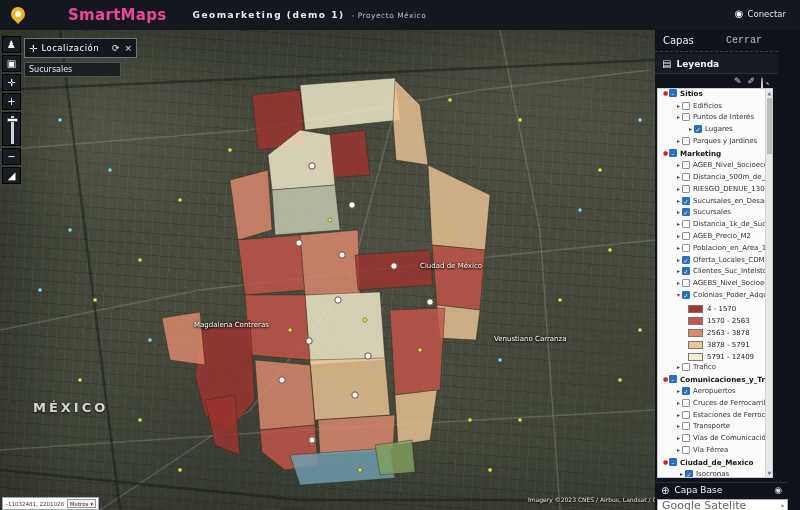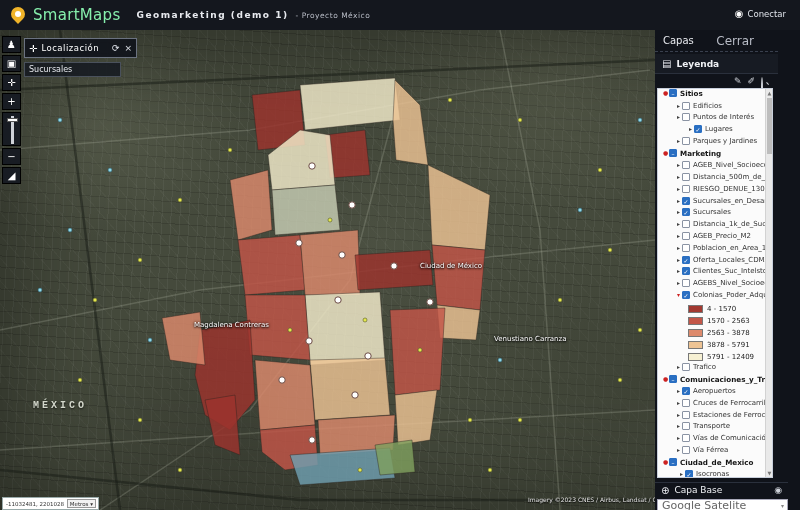--- a/index.html
+++ b/index.html
@@ -7,22 +7,22 @@
               font-family:"DejaVu Sans", sans-serif; }
   #app { position:relative; width:800px; height:510px; background:#14171e; overflow:hidden; }
 
   
   #topbar { position:absolute; left:0; top:0; width:800px; height:30px; background:#14171e;
             display:flex; align-items:center; z-index:50; }
   .logo { position:relative; width:16px; height:16px; margin:0 7px 0 10px; }
   .logo .pin { position:absolute; left:1px; top:0; width:14px; height:14px; border-radius:50% 50% 50% 0;
                background:#f0b429; transform:rotate(-45deg); }
   .logo .hole { position:absolute; left:5px; top:4px; width:6px; height:6px; border-radius:50%; background:#fff; }
-  .brand { color:#86efac; font-size:15px; font-weight:normal; letter-spacing:.3px; }
-  .app-sub { color:#e8eaef; font-size:9px; font-weight:bold; letter-spacing:1.5px; margin-left:16px; }
+  .brand { color:#ec4899; font-size:15px; font-weight:bold; letter-spacing:.3px;margin-left:35px; }
+  .app-sub { color:#e8eaef; font-size:9px; font-weight:bold; letter-spacing:1.5px; margin-left:26px; }
   .app-proj { color:#b8bcc6; font-size:7.5px; margin-left:7px; letter-spacing:.5px; }
   .connect { position:absolute; right:14px; top:8px; display:flex; align-items:center; gap:4px;
              color:#dfe3ea; font-size:8.5px; cursor:pointer; }
   .connect .cicon { font-size:10px; color:#fff; }
 
   
   #map { position:absolute; left:0; top:30px; width:800px; height:480px; overflow:hidden;
          background-color:#454a3c;
          background-image:
            radial-gradient(220px 160px at 12% 20%, rgba(112,117,97,.35), transparent 70%),
@@ -30,22 +30,22 @@
            radial-gradient(260px 180px at 68% 12%, rgba(108,112,92,.32), transparent 70%),
            radial-gradient(240px 170px at 28% 82%, rgba(54,57,47,.55), transparent 70%),
            radial-gradient(180px 130px at 48% 45%, rgba(96,100,84,.25), transparent 70%),
            repeating-linear-gradient(93deg, rgba(255,255,255,.05) 0 1px, transparent 1px 9px),
            repeating-linear-gradient(4deg, rgba(0,0,0,.15) 0 1px, transparent 1px 11px),
            repeating-linear-gradient(49deg, rgba(255,255,255,.03) 0 1px, transparent 1px 15px);
          box-shadow: inset 0 0 120px rgba(0,0,0,.45); }
   #overlay { position:absolute; left:0; top:0; width:800px; height:480px; }
   .map-label { position:absolute; color:#fff; font-size:7px; white-space:nowrap;
                text-shadow:0 1px 2px #000, 0 0 3px #000; z-index:5; }
-  .map-label.region { color:#d3d7cb; font-size:10px; font-weight:bold; letter-spacing:3px;
-                      text-shadow:0 1px 2px rgba(0,0,0,.7);font-family:Liberation Mono, monospace; }
+  .map-label.region { color:#d3d7cb; font-size:13px; font-weight:bold; letter-spacing:3px;
+                      text-shadow:0 1px 2px rgba(0,0,0,.7); }
   #attribution { position:absolute; left:528px; top:466px; color:#e8e8e8; font-size:6px;
                  text-shadow:0 1px 1px #000; z-index:5; }
 
   
   #left-tools { position:absolute; left:2px; top:6px; width:19px; display:flex; flex-direction:column;
                 gap:2px; z-index:10; }
   .ltool { width:19px; height:17px; background:#181c23; border:1px solid #000; color:#fff;
            display:flex; align-items:center; justify-content:center; font-size:10px; cursor:pointer; }
   .ltool.slider { height:34px; background:#181c23; position:relative; }
   .ltool.slider .track { position:absolute; left:8px; top:3px; width:3px; height:28px; background:#cfd2d8; }
@@ -76,21 +76,21 @@
               border:1px solid #9aa; display:flex; align-items:center; z-index:10; }
   #coordbox .cval { font-size:5.5px; color:#333; padding-left:3px; flex:1; }
   #coordbox .cunit { font-size:5.5px; color:#333; border:1px solid #999; background:#f2f2f2;
                      padding:0 2px; margin-right:2px; height:9px; line-height:9px; }
 
   
   #sidebar { position:absolute; left:655px; top:30px; width:145px; height:480px; background:#10131a; z-index:40; }
   #capas-row { position:absolute; left:0; top:0; width:123px; height:22px; display:flex; align-items:center;
                border-bottom:1px dashed #39404e; }
   #capas-row .t { color:#e8eaef; font-size:10px; margin-left:8px; flex:1; }
-  #capas-row .c { color:#b8bcc6; font-size:12px; margin-right:24px; cursor:pointer; }
+  #capas-row .c { color:#b8bcc6; font-size:10px; margin-right:16px; cursor:pointer;font-family:Liberation Mono, monospace; }
   #leyenda-row { position:absolute; left:0; top:24px; width:123px; height:20px; background:#171b23;
                  display:flex; align-items:center; border-bottom:1px solid #2a303c; }
   #leyenda-row .lyr-ic { color:#e8eaef; font-size:10px; margin:0 5px 0 7px; }
   #leyenda-row .t { color:#f0f2f5; font-size:9px; font-weight:bold; }
   #tools-row { position:absolute; left:0; top:44px; width:123px; height:14px; display:flex;
                align-items:center; justify-content:flex-end; gap:6px; padding-right:10px; }
   #tools-row .pen { color:#cfd3da; font-size:9px; cursor:pointer; }
   .magnifier { position:relative; width:7px; height:7px; cursor:pointer; }
   .magnifier .lens { width:6px; height:6px; border:1.2px solid #cfd3da; border-radius:50%; }
   .magnifier .tail { position:absolute; left:5px; top:5px; width:3px; height:1.2px; background:#cfd3da;

